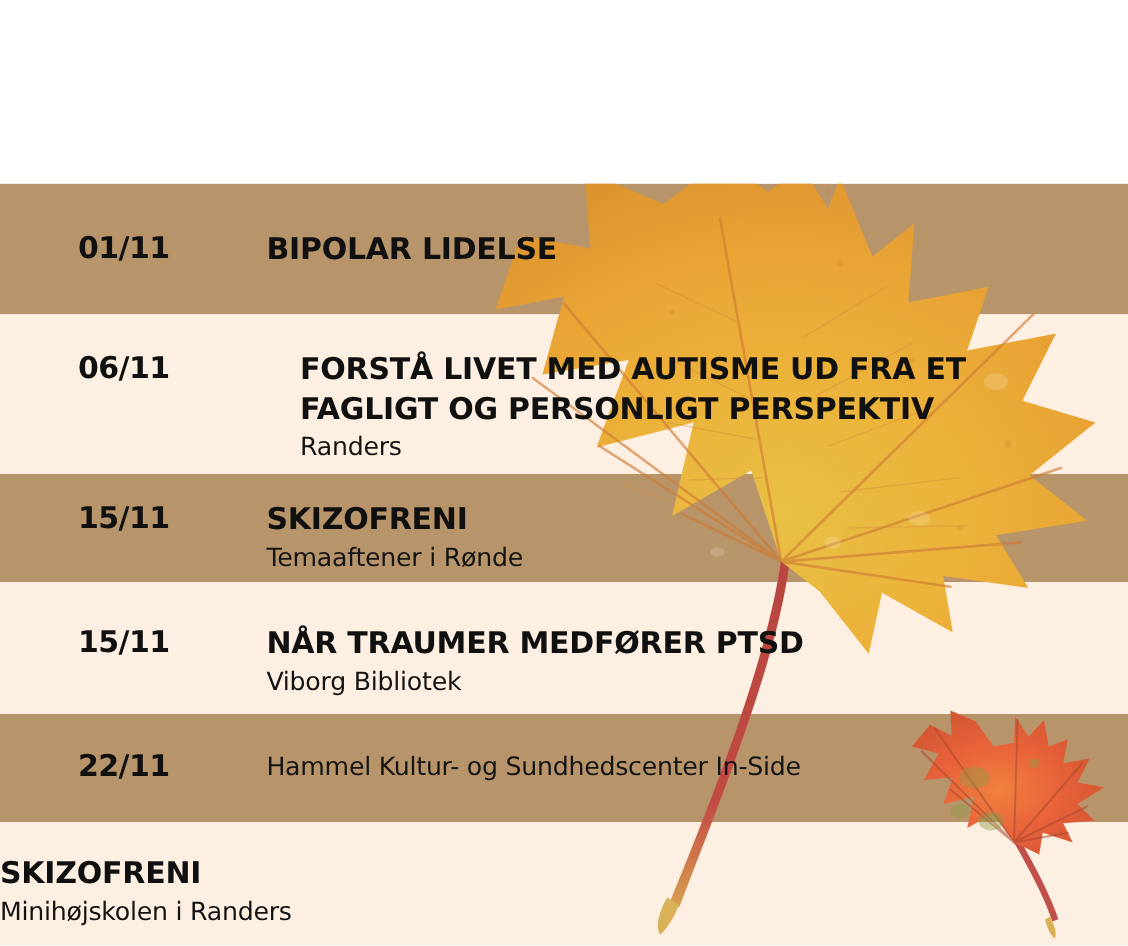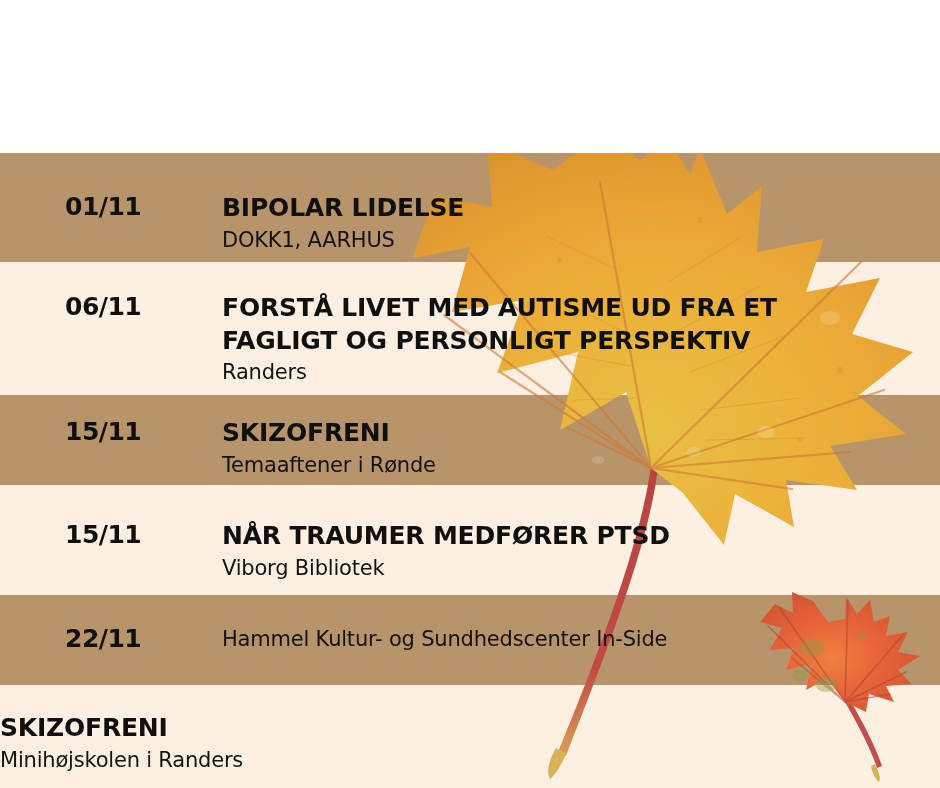--- a/index.html
+++ b/index.html
@@ -214,25 +214,24 @@
 
   <div class="title-bar"></div>
   <div class="poster-title">Temaaftener i november</div>
 
   <div class="rows">
 
     <div class="row" style="top:180px;">
       <div class="row-date">01/11</div>
       <div class="row-body">
         <div class="row-title">BIPOLAR LIDELSE</div>
-        <div class="row-venue">DOKK1, AARHUS</div>
-      </div>
-    </div>
-
-    <div class="row" style="top:280px;">
+      </div>
+    </div>
+
+    <div class="row" style="top:280px;gap:28px;">
       <div class="row-date">06/11</div>
       <div class="row-body">
         <div class="row-title">FORSTÅ LIVET MED AUTISME UD FRA ET
 FAGLIGT OG PERSONLIGT PERSPEKTIV</div>
         <div class="row-venue">Randers</div>
       </div>
     </div>
 
     <div class="row" style="top:405px;">
       <div class="row-date">15/11</div>

